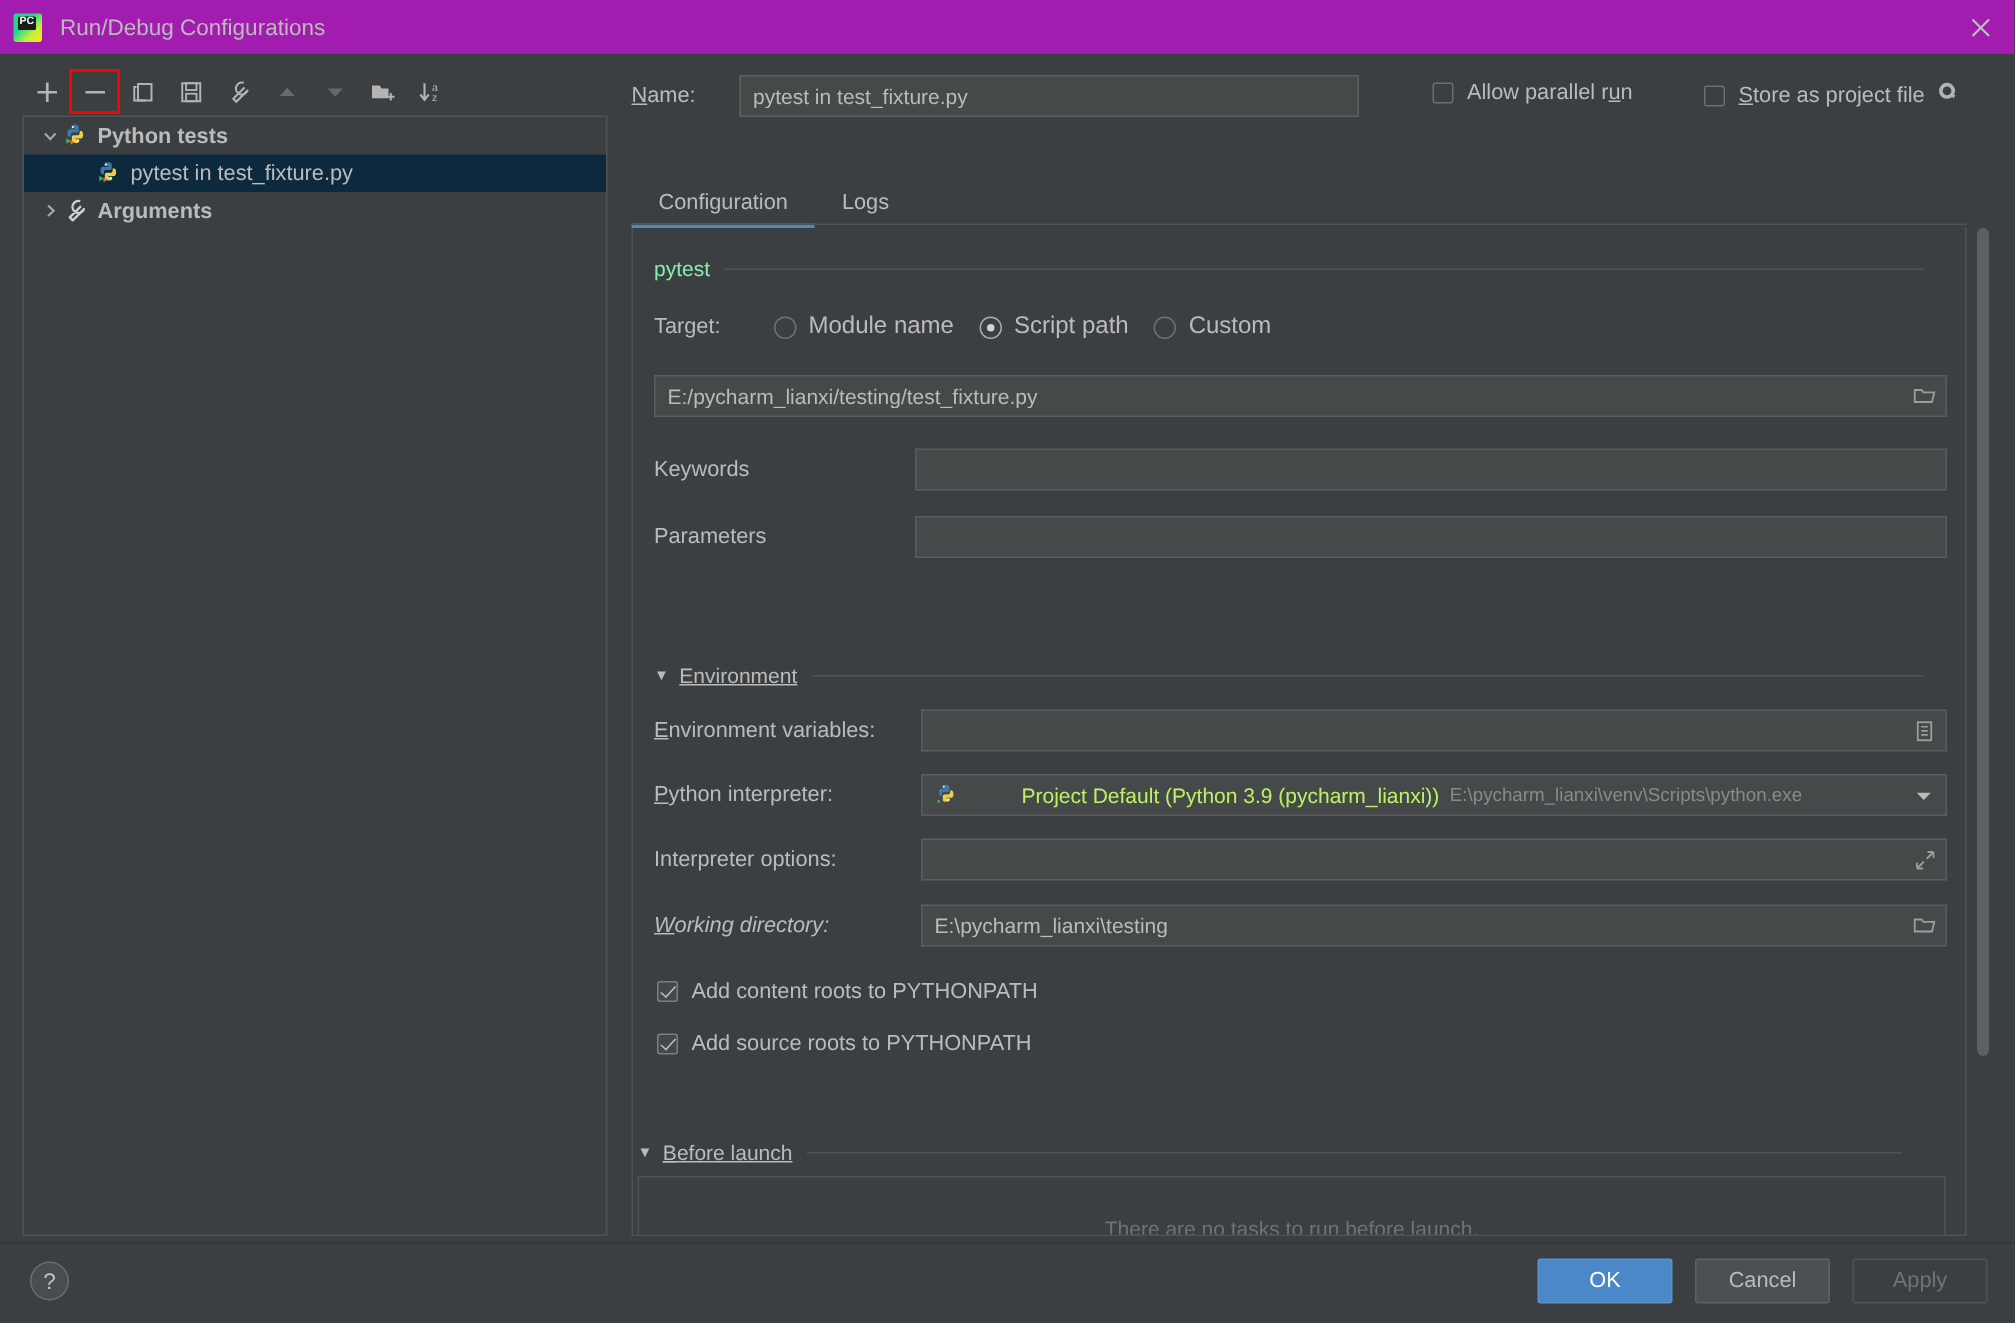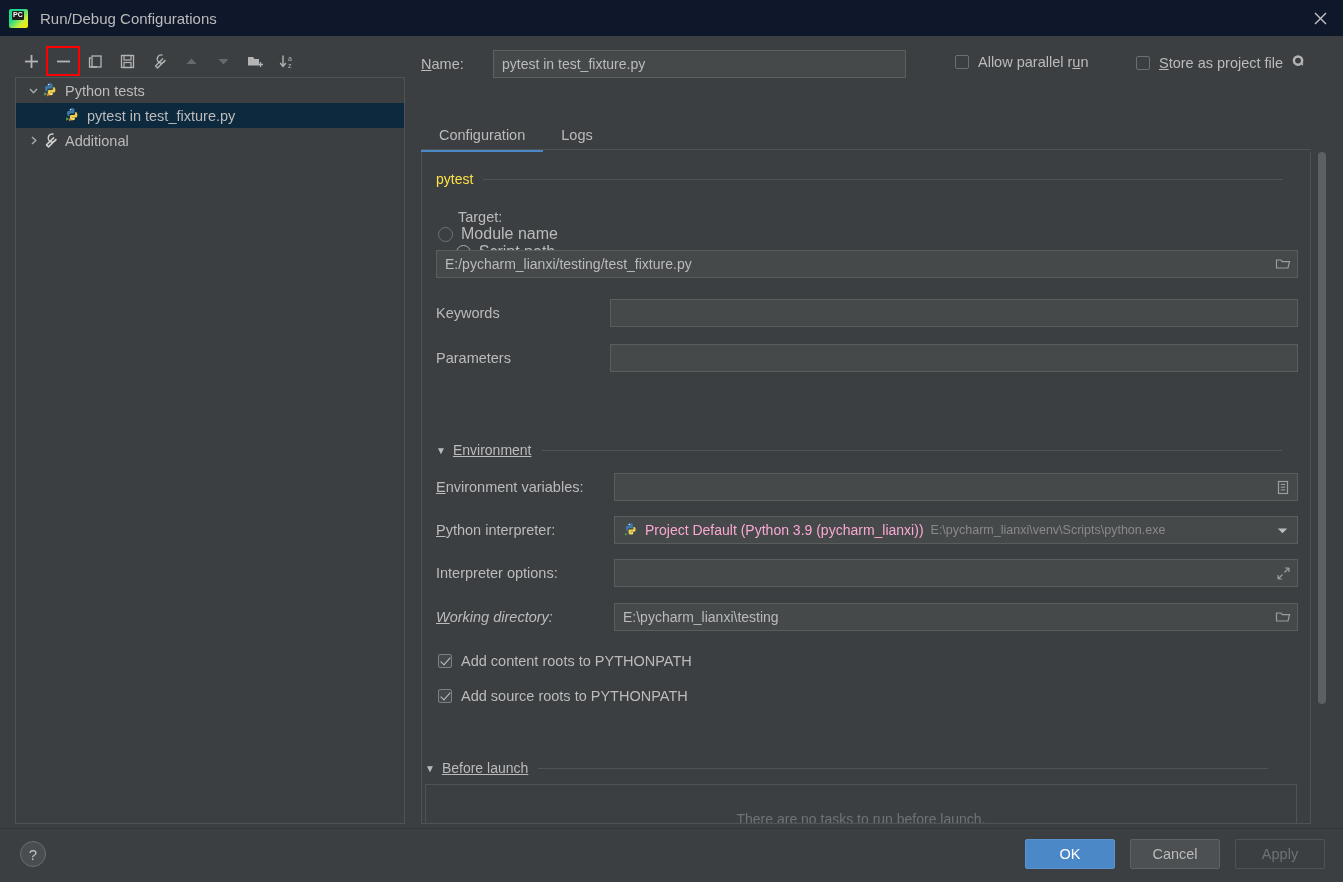--- a/index.html
+++ b/index.html
@@ -14,21 +14,21 @@
     position: relative;
     width: 1343px; height: 882px;
     background: #3c3f41;
     color: #bbbbbb;
   }
 
   
   .titlebar {
     position: absolute; top: 0; left: 0;
     width: 1343px; height: 36px;
-    background: #0f172a;
+    background: #a21caf;
     display: flex; align-items: center;
   }
   .pc-logo {
     width: 19px; height: 19px; margin-left: 9px;
     border-radius: 2px;
     background: linear-gradient(135deg, #21d789 0%, #21d789 38%, #c9ef3a 70%, #ffe800 100%);
     position: relative;
     display: flex; align-items: center; justify-content: center;
   }
   .pc-logo::after {
@@ -81,21 +81,21 @@
     border: 1px solid #4f5356;
   }
   .tree-row {
     height: 25px;
     display: flex; align-items: center;
     font-size: 14.5px;
     cursor: pointer;
     padding-left: 8px;
   }
   .tree-row.selected { background: #0d293e; }
-  .tree-row.group { font-weight: normal; color: #bbbbbb; }
+  .tree-row.group { font-weight: bold; color: #bbbbbb; }
   .tree-row.child { padding-left: 48px; color: #bbbbbb; }
   .chev {
     width: 18px; display: flex; align-items: center; justify-content: center;
     color: #a9a9a9; flex: 0 0 auto;
   }
   .py-icon {
     width: 17px; height: 17px; margin-right: 6px; flex: 0 0 auto;
     position: relative;
   }
   .wrench-ic { width: 17px; height: 17px; margin-right: 6px; flex: 0 0 auto; }
@@ -173,21 +173,21 @@
     border: 1px solid #4f5356;
     border-top: none;
     background: #3c3f41;
     overflow: hidden;
   }
   .group-sep {
     position: absolute;
     display: flex; align-items: center;
     font-size: 14px;
   }
-  .group-sep .lbl { color: #fde047; white-space: nowrap; }
+  .group-sep .lbl { color: #86efac; white-space: nowrap; }
   .group-sep .line { height: 1px; background: #4f5356; margin-left: 10px; }
   .group-sep.collapsible .lbl { color: #bbbbbb; text-decoration: underline; }
   .tri {
     margin-right: 7px; color: #bbbbbb; font-size: 10px;
     display: inline-block;
   }
 
   .frow { position: absolute; display: flex; align-items: center; }
   .flabel { font-size: 14.5px; color: #bbbbbb; }
   .flabel u { text-decoration: underline; }
@@ -235,21 +235,21 @@
     height: 28px;
     display: flex; align-items: center;
     padding: 0 8px;
     font-size: 14px;
     cursor: pointer;
     position: relative;
     width: 100%;
     overflow: hidden;
     white-space: nowrap;
   }
-  .combo .mainv { color: #f9a8d4; }
+  .combo .mainv { color: #bef264; margin-left: 36px; }
   .combo .dimv { color: #8a8a8a; font-size: 12.5px; margin-left: 7px; }
   .combo .arrow {
     position: absolute; right: 9px; top: 50%; transform: translateY(-50%);
     color: #bbbbbb;
   }
   .py-mini { width: 16px; height: 16px; margin-right: 6px; flex: 0 0 auto; }
 
   .cb-line {
     position: absolute;
     display: flex; align-items: center;
@@ -434,21 +434,21 @@
       <span class="chev">
         <svg width="11" height="11" viewBox="0 0 11 11">
             <path d="M4 2 L7.8 5.5 L4 9" fill="none" stroke="#a9a9a9" stroke-width="1.4"></path>
           </svg>
       </span>
       <span class="wrench-ic">
         <svg width="17" height="17" viewBox="0 0 17 17">
           <path d="M11.5 2.2 A4 4 0 1 0 14 7.4 L8.5 12.9 L6.5 14.9 L4.5 12.9 L6.5 10.9 L12 5.4" fill="none" stroke="#cfcfcf" stroke-width="1.5" stroke-linejoin="round"></path>
         </svg>
       </span>
-      <span>Additional</span>
+      <span>Arguments</span>
     </div>
 
   </div>
 
   <div class="name-row">
     <span class="name-label"><u>N</u>ame:</span>
     <input class="name-input" type="text" value="pytest in test_fixture.py" style="">
   </div>
 
   <div class="cb-group" style="left:955px;">
@@ -474,21 +474,21 @@
   </div>
   <div class="tabs-underline"></div>
 
   <div class="config-card">
 
     <div class="group-sep" style="left:14px; top:19px; width:860px;">
       <span class="lbl">pytest</span>
       <span class="line" style="width:800px;"></span>
     </div>
 
-    <div class="frow" style="left:14px; top:57px;flex-direction:column;">
+    <div class="frow" style="left:14px; top:57px;">
       <span class="flabel" style="width:78px;">Target:</span>
       <span class="radio-wrap" style="margin-left:2px;">
         <span class="radio"></span>
         <span>Module name</span>
       </span>
       <span class="radio-wrap" style="margin-left:17px;text-align:center;">
         <span class="radio sel"></span>
         <span>Script path</span>
       </span>
       <span class="radio-wrap" style="margin-left:17px;">

